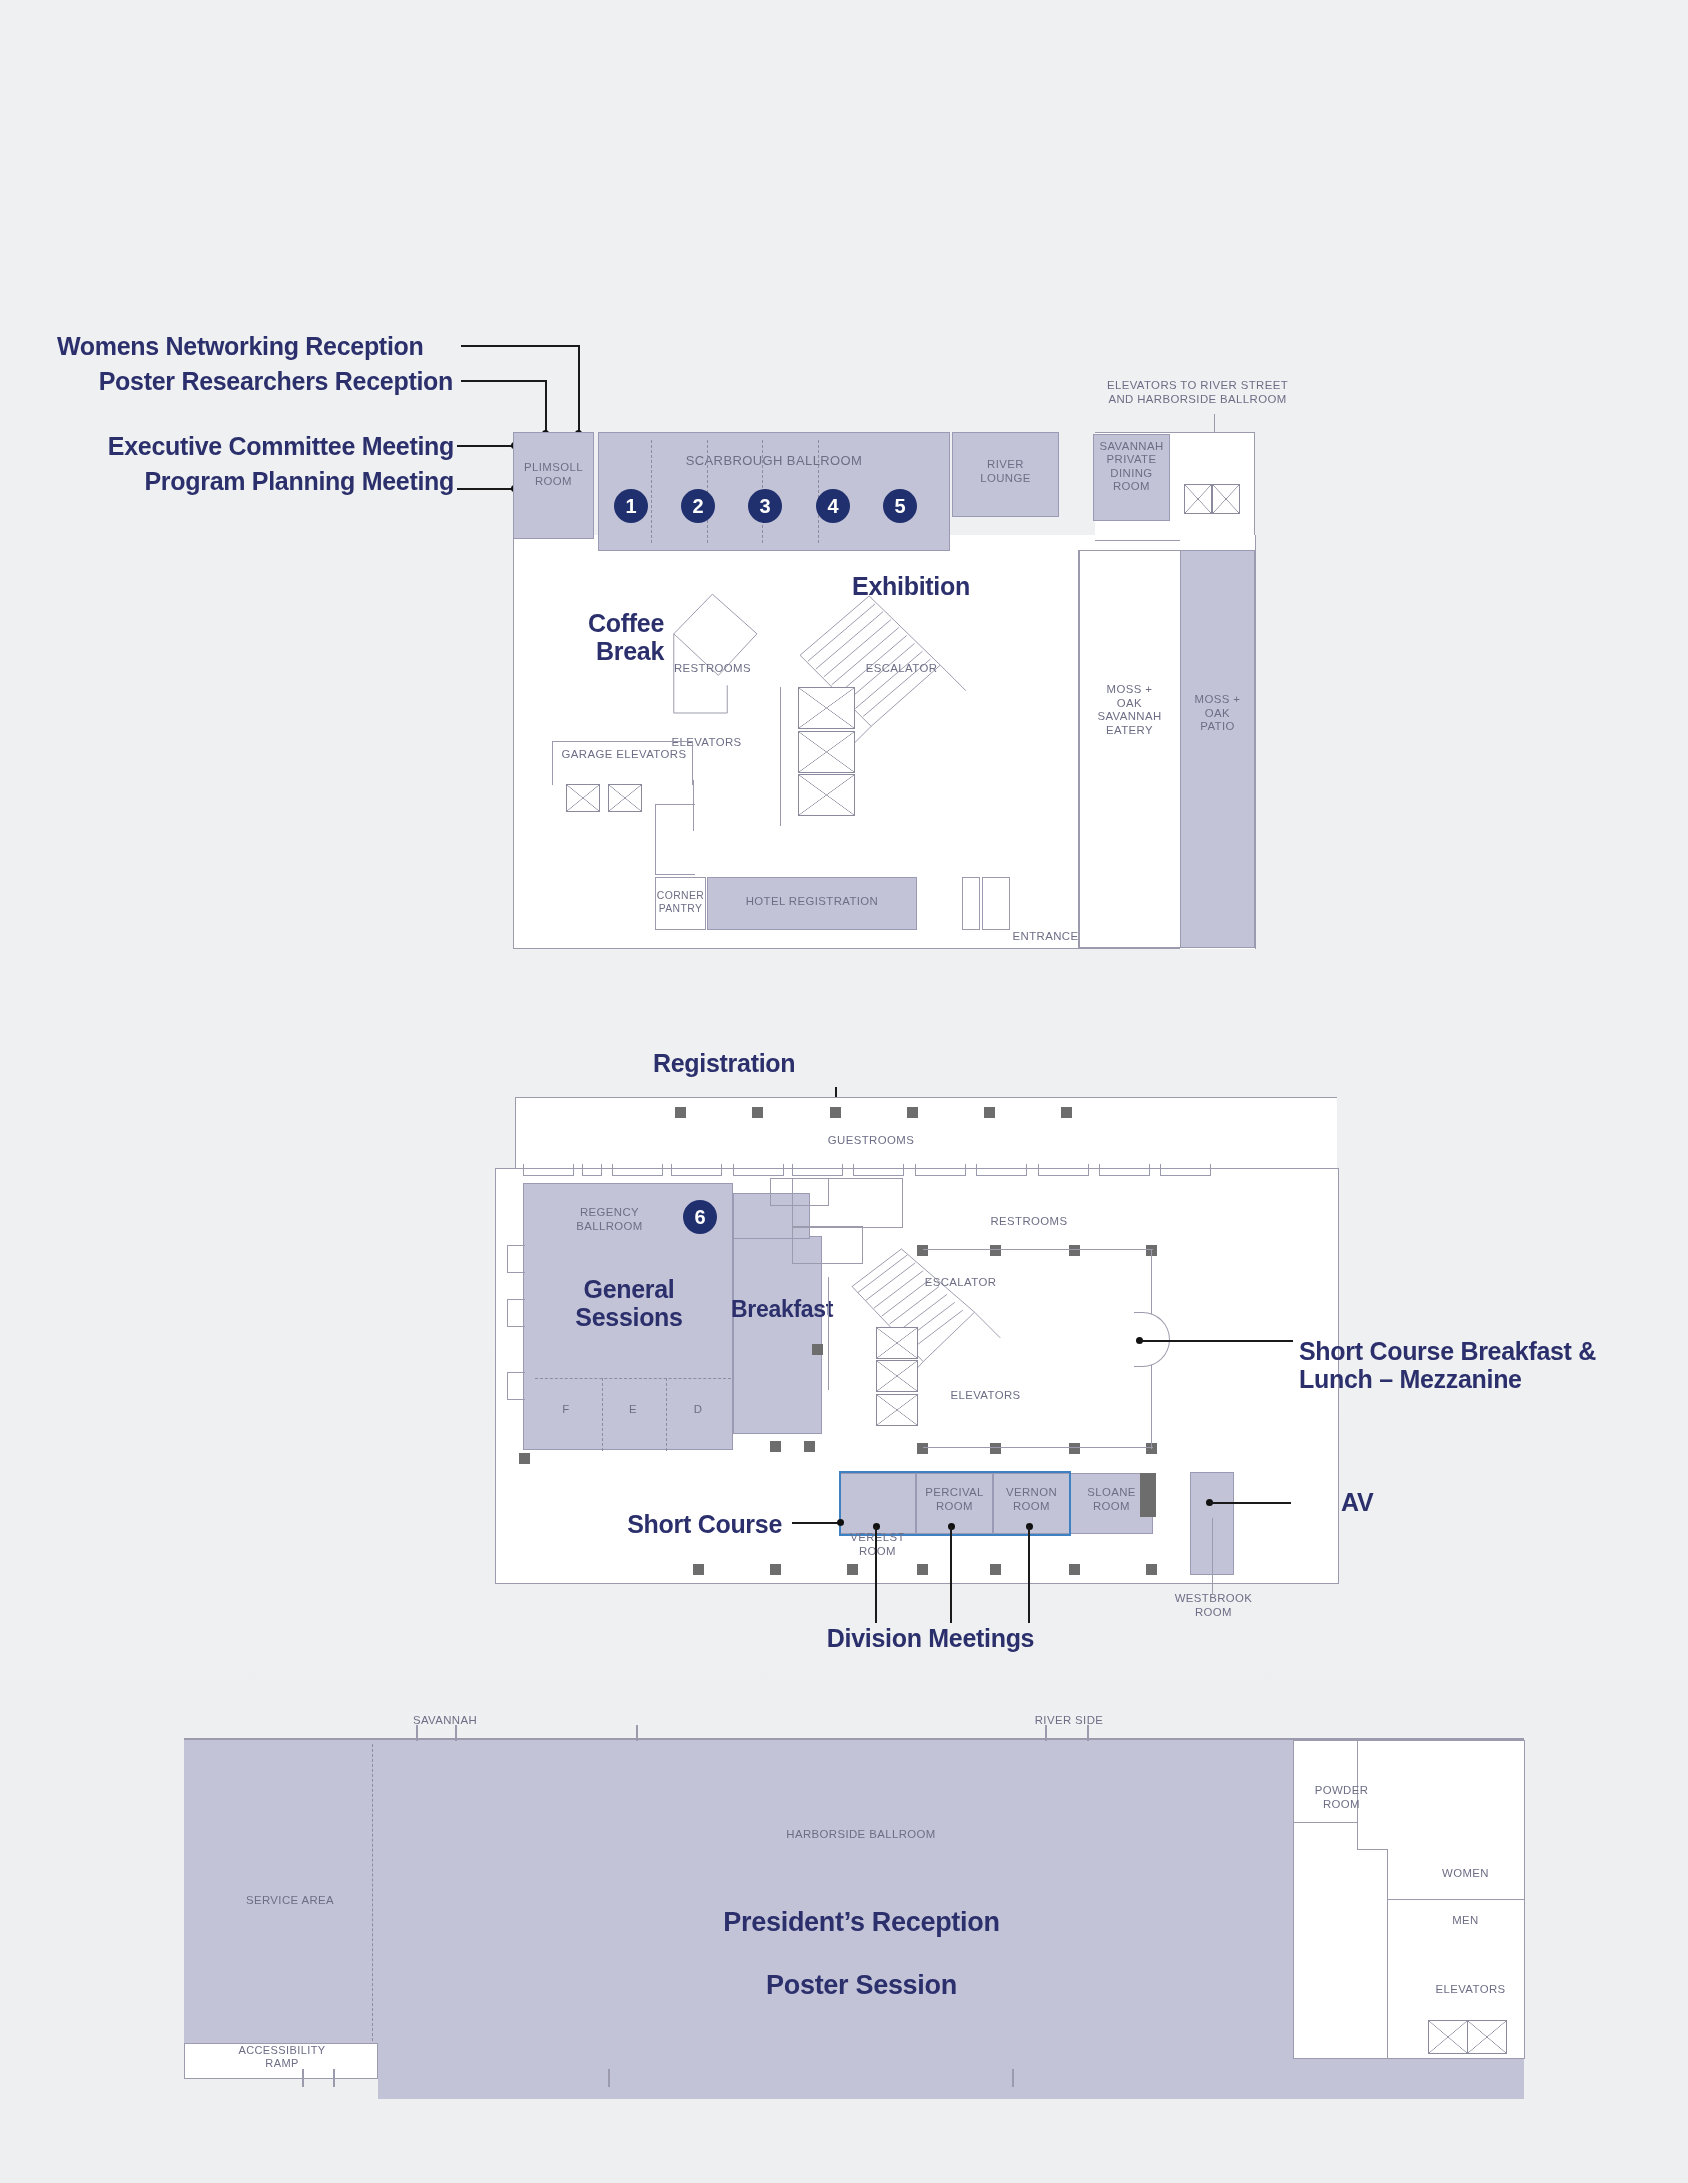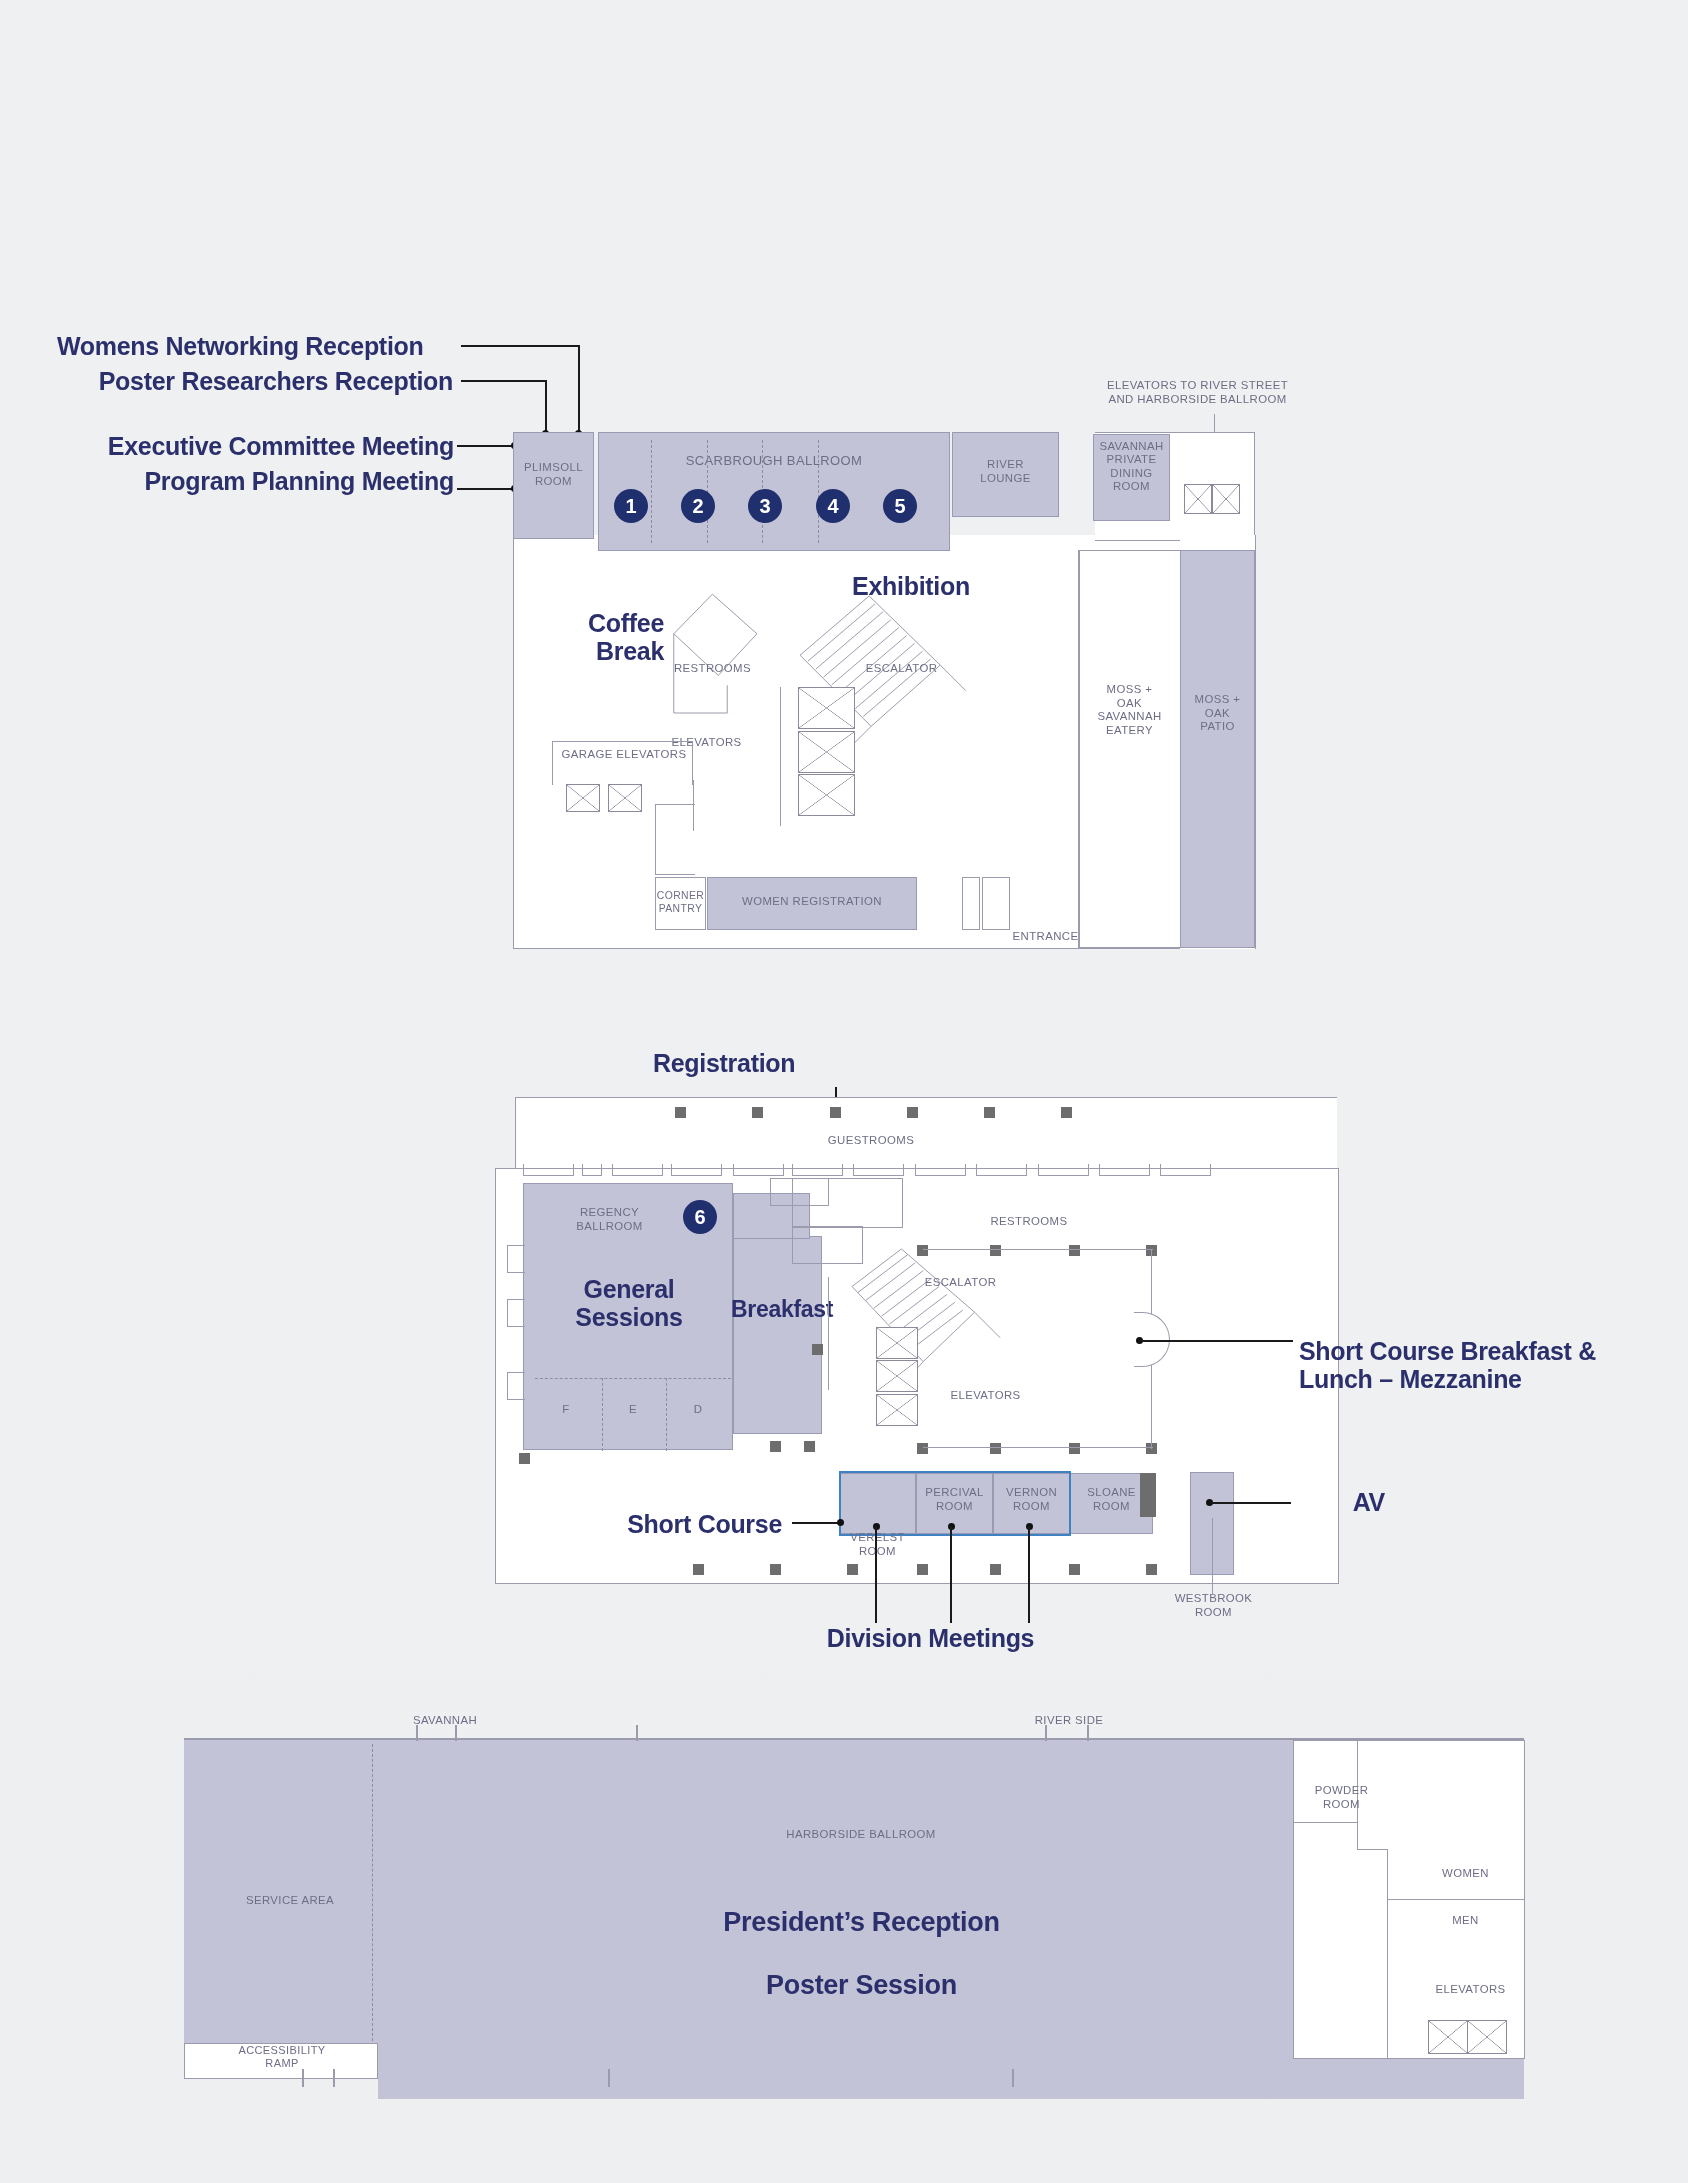--- a/index.html
+++ b/index.html
@@ -146,21 +146,21 @@
     <div class="rlabel sm" style="left:545px;top:747px;width:158px;">GARAGE ELEVATORS</div>
     <div class="xbox" style="left:566px;top:784px;width:34px;height:28px;"></div>
     <div class="xbox" style="left:608px;top:784px;width:34px;height:28px;"></div>
     <div class="thin" style="left:693px;top:780px;width:1px;height:51px;"></div>
     <div class="outline" style="left:655px;top:804px;width:40px;height:71px;border-right:none;"></div>
 
     <div class="white-fill" style="left:655px;top:877px;width:51px;height:53px;border:1px solid #9b9bad;"></div>
     <div class="rlabel sm" style="left:651px;top:889px;width:59px;font-size:10.4px;">CORNER
 PANTRY</div>
     <div class="room" style="left:707px;top:877px;width:210px;height:53px;"></div>
-    <div class="rlabel sm" style="left:707px;top:894px;width:210px;">WOMEN REGISTRATION</div>
+    <div class="rlabel sm" style="left:707px;top:894px;width:210px;">HOTEL REGISTRATION</div>
     <div class="outline" style="left:962px;top:877px;width:18px;height:53px;"></div>
     <div class="outline" style="left:982px;top:877px;width:28px;height:53px;"></div>
     <div class="rlabel sm" style="left:1006px;top:929px;width:79px;">ENTRANCE</div>
   </div>
 
   <div>
 
     <div class="callout big" style="left:653px;top:1049px;width:297px;text-align:left;">Registration</div>
     <div class="lead" style="left:835px;top:1087px;width:2px;height:115px;"></div>
     <div class="dot" style="left:832px;top:1198px;"></div>
@@ -276,21 +276,21 @@
     <div class="lead" style="left:950px;top:1526px;width:2px;height:97px;"></div>
     <div class="dot" style="left:1026px;top:1523px;"></div>
     <div class="lead" style="left:1028px;top:1526px;width:2px;height:97px;"></div>
 
     <div class="room" style="left:1190px;top:1472px;width:44px;height:103px;"></div>
     <div class="rlabel sm" style="left:1166px;top:1592px;width:95px;line-height:1.2;">WESTBROOK
 ROOM</div>
     <div class="thin" style="left:1212px;top:1518px;width:1px;height:77px;"></div>
     <div class="dot" style="left:1206px;top:1499px;"></div>
     <div class="lead" style="left:1210px;top:1502px;width:81px;height:2px;"></div>
-    <div class="callout big" style="left:1306px;top:1488px;width:79px;text-align:right;">AV</div>
+    <div class="callout big" style="left:1341px;top:1488px;width:79px;">AV</div>
 
     <div class="callout big" style="left:1299px;top:1337px;width:327px;">Short Course Breakfast
 &amp; Lunch – Mezzanine</div>
     <div class="dot" style="left:1136px;top:1337px;"></div>
     <div class="lead" style="left:1140px;top:1340px;width:153px;height:2px;"></div>
 
     <div class="col" style="left:693px;top:1564px;"></div>
     <div class="col" style="left:770px;top:1564px;"></div>
     <div class="col" style="left:847px;top:1564px;"></div>
     <div class="col" style="left:917px;top:1564px;"></div>

